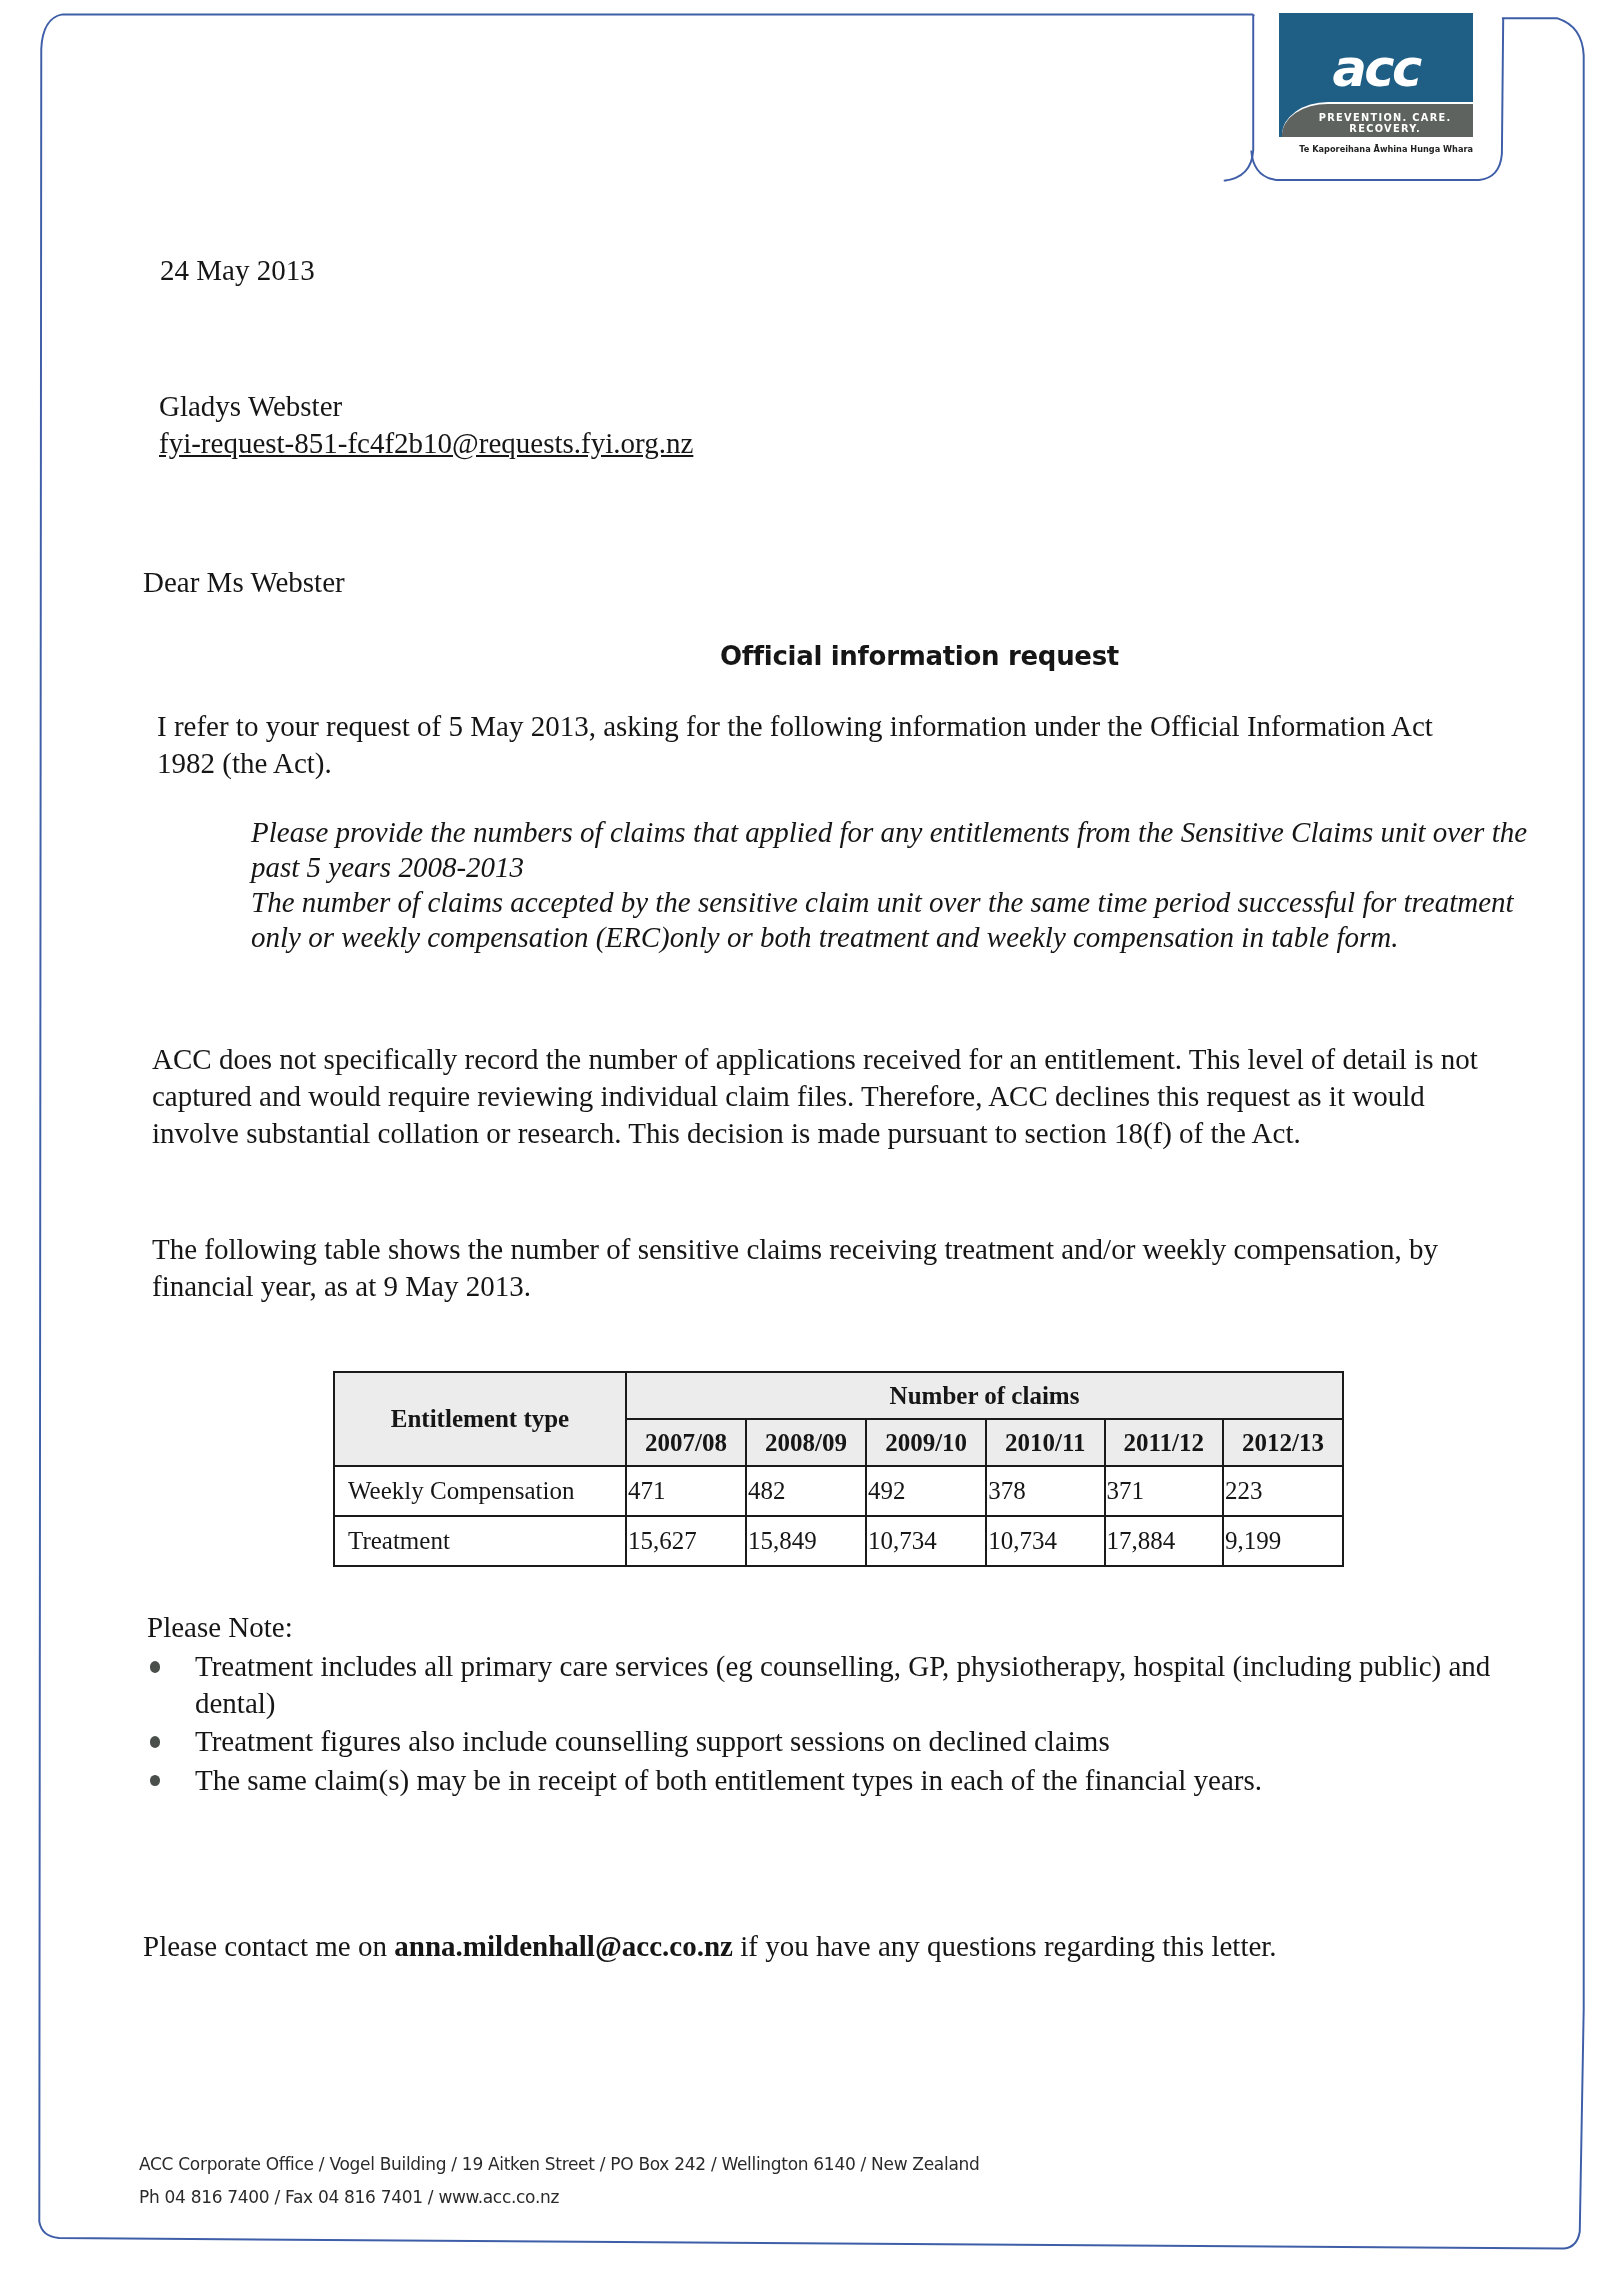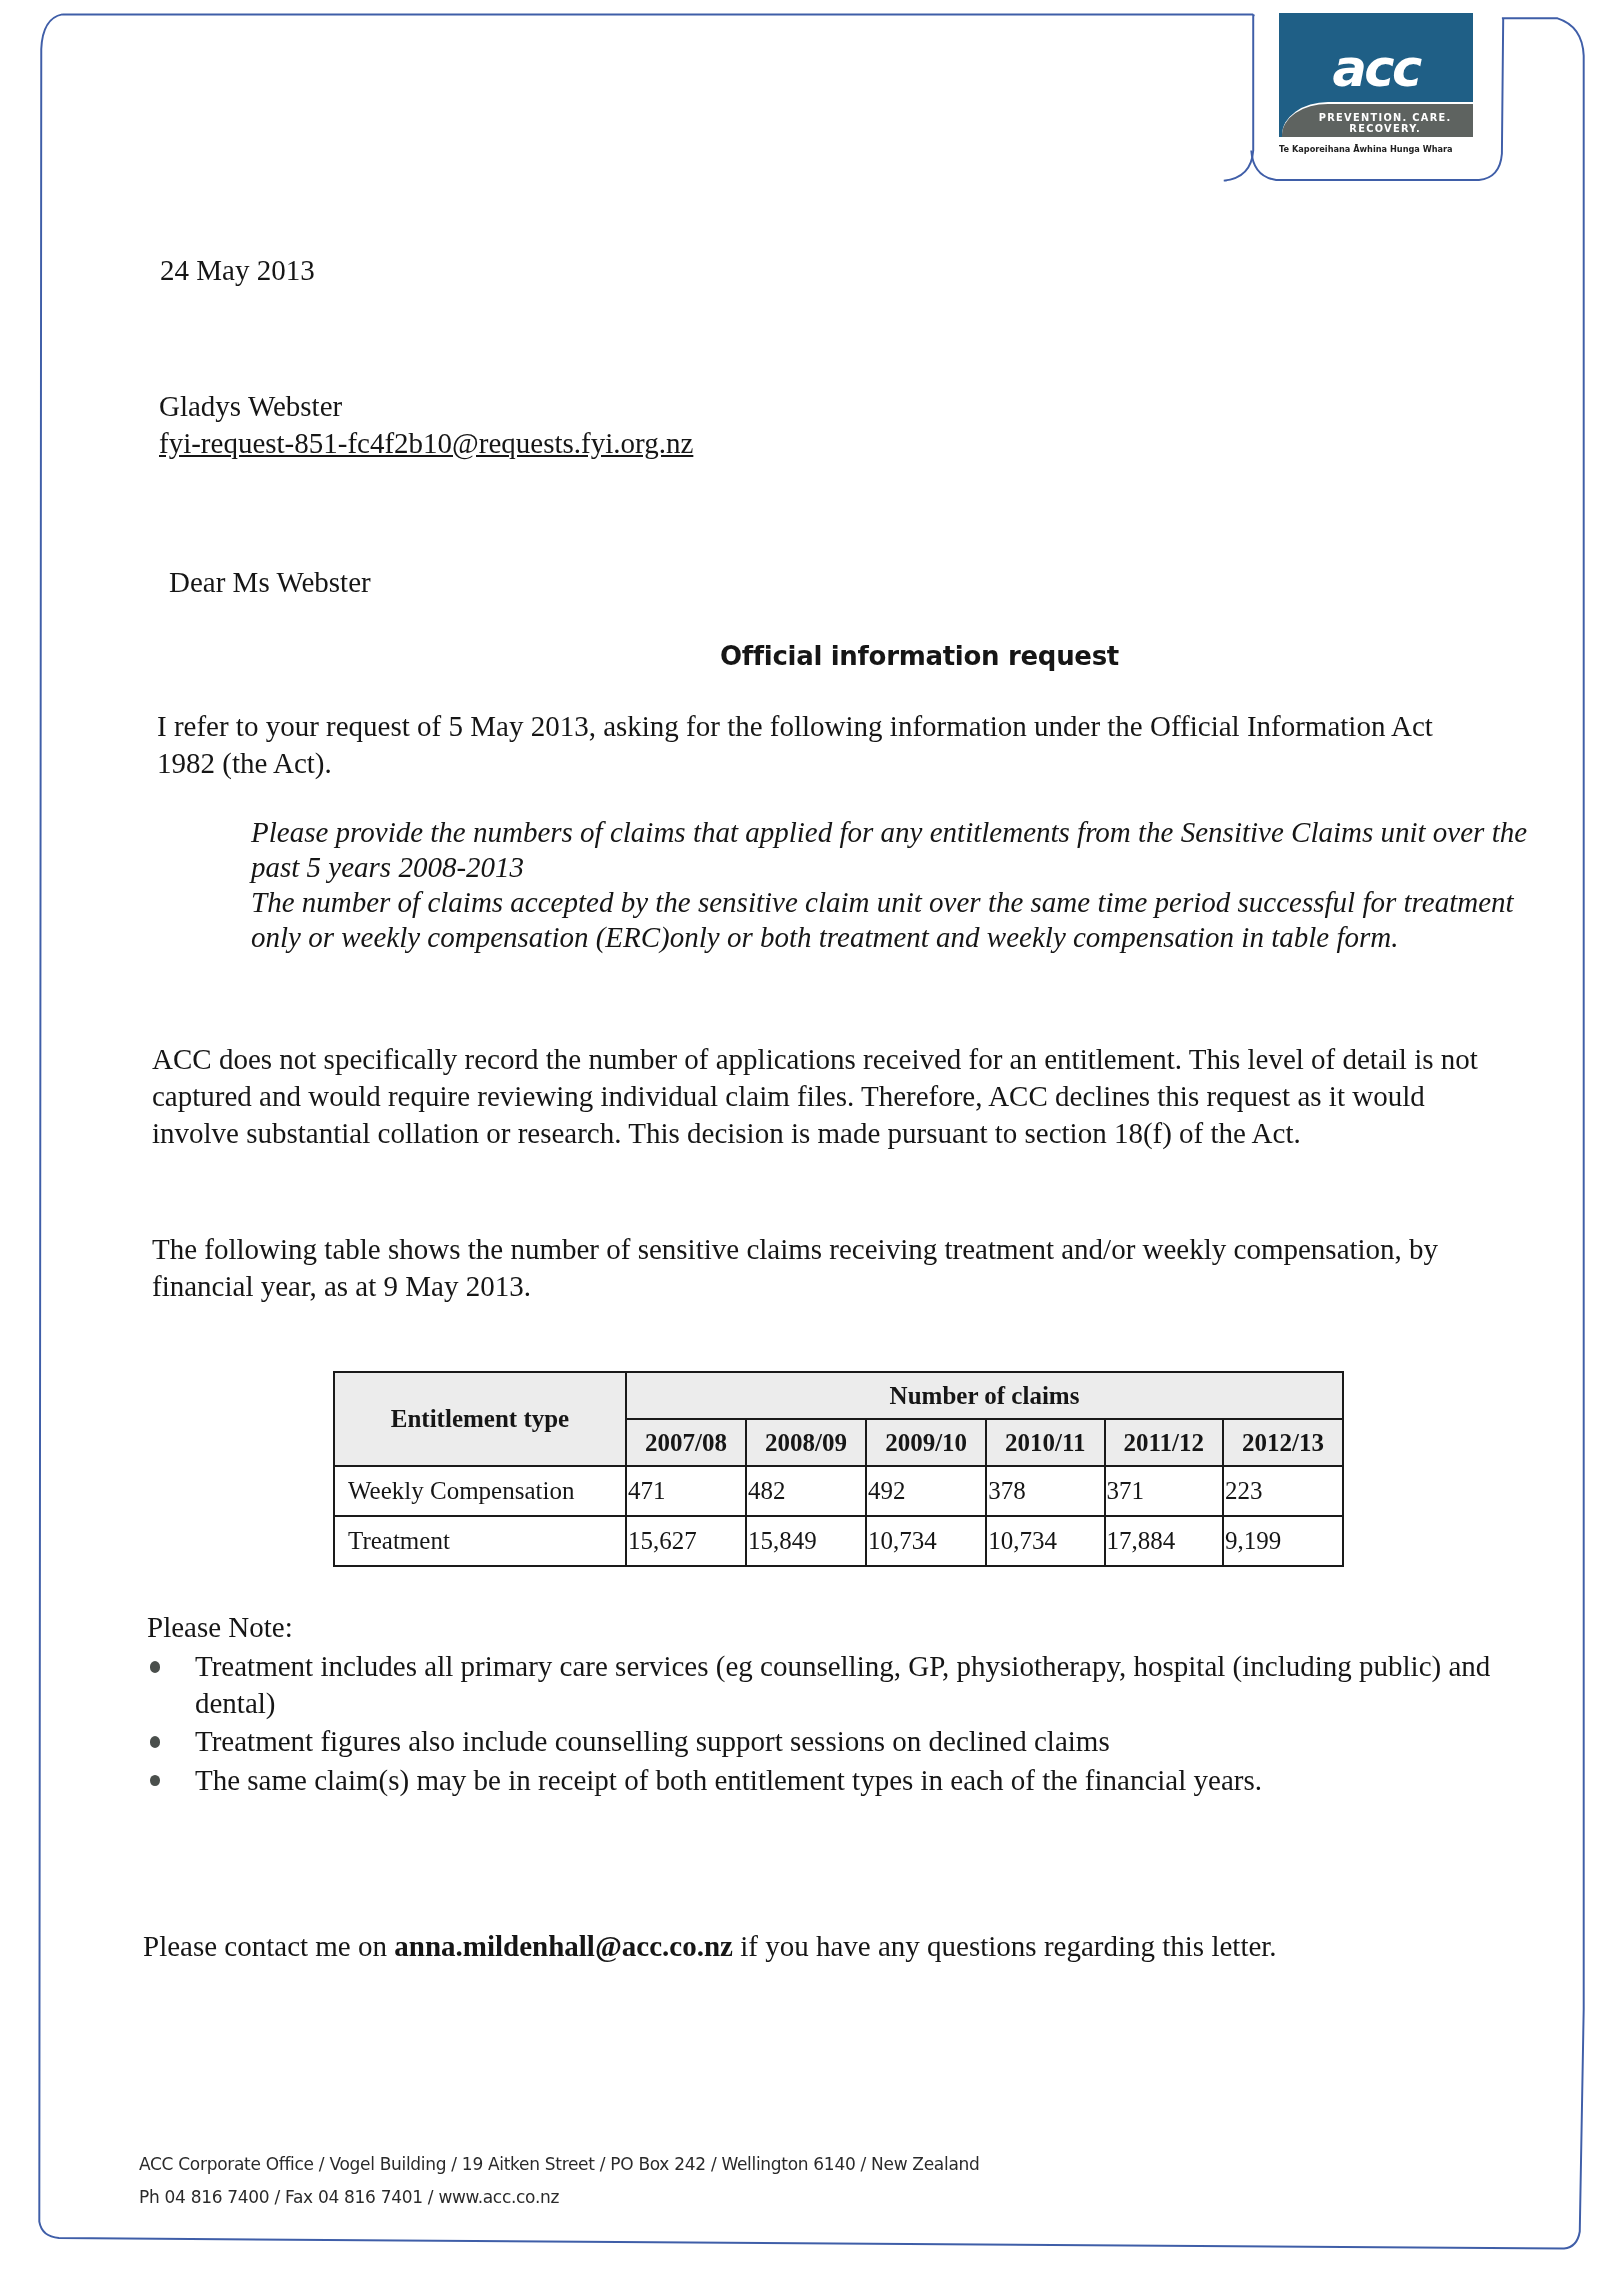--- a/index.html
+++ b/index.html
@@ -14,27 +14,27 @@
   .logo-box { width: 194px; height: 124px; background: #1f5f86; position: relative; overflow: hidden; }
   .logo-mark { position: absolute; left: 0; right: 0; top: 30px; text-align: center;
                font-family: "DejaVu Sans", sans-serif; font-weight: bold; font-style: italic;
                font-size: 51px; letter-spacing: -2.6px; color: #ffffff; line-height: 1; }
   .logo-band { position: absolute; left: 2.6px; right: 0; bottom: 0; height: 33px; background: #5e6360;
                border-top-left-radius: 46px 33px; border-top: 2.6px solid #ffffff; }
   .logo-tagline { position: absolute; left: 19.6px; right: 3.9px; top: 7.9px; text-align: center;
                   font-family: "DejaVu Sans", sans-serif; font-weight: bold; font-size: 9.8px;
                   letter-spacing: 1.3px; color: #ffffff; }
   .logo-maori { margin-top: 6.5px; font-family: "DejaVu Sans", sans-serif; font-weight: bold;
-                font-size: 8.2px; color: #222; white-space: nowrap; }
+                font-size: 8.2px; color: #222; text-align: right; white-space: nowrap; }
 
   .text { position: absolute; font-size: 29px; line-height: 37px; margin: 0; }
   .date { left: 160px; top: 252px; }
   .recipient-name { left: 159px; top: 388px; }
   .recipient-email { left: 159px; top: 425px; text-decoration: underline; color: #161616; }
-  .salutation { left: 169px; top: 564px; }
+  .salutation { left: 143px; top: 564px; }
   .heading { left: 0; width: 1623px; top: 638px; text-align: center;
              font-family: "DejaVu Sans", "Liberation Sans", sans-serif; font-weight: bold;
              font-size: 26px; transform: translateX(108px); letter-spacing: -0.3px; }
   .para-intro { left: 157px; top: 708px; width: 1283px; }
   .quote { left: 251px; top: 815px; width: 1296px; font-style: italic; line-height: 35px; }
   .quote p { margin: 0; }
   .para-decline { left: 152px; top: 1041px; width: 1361px; }
   .para-table-intro { left: 152px; top: 1231px; width: 1309px; }
 
   

